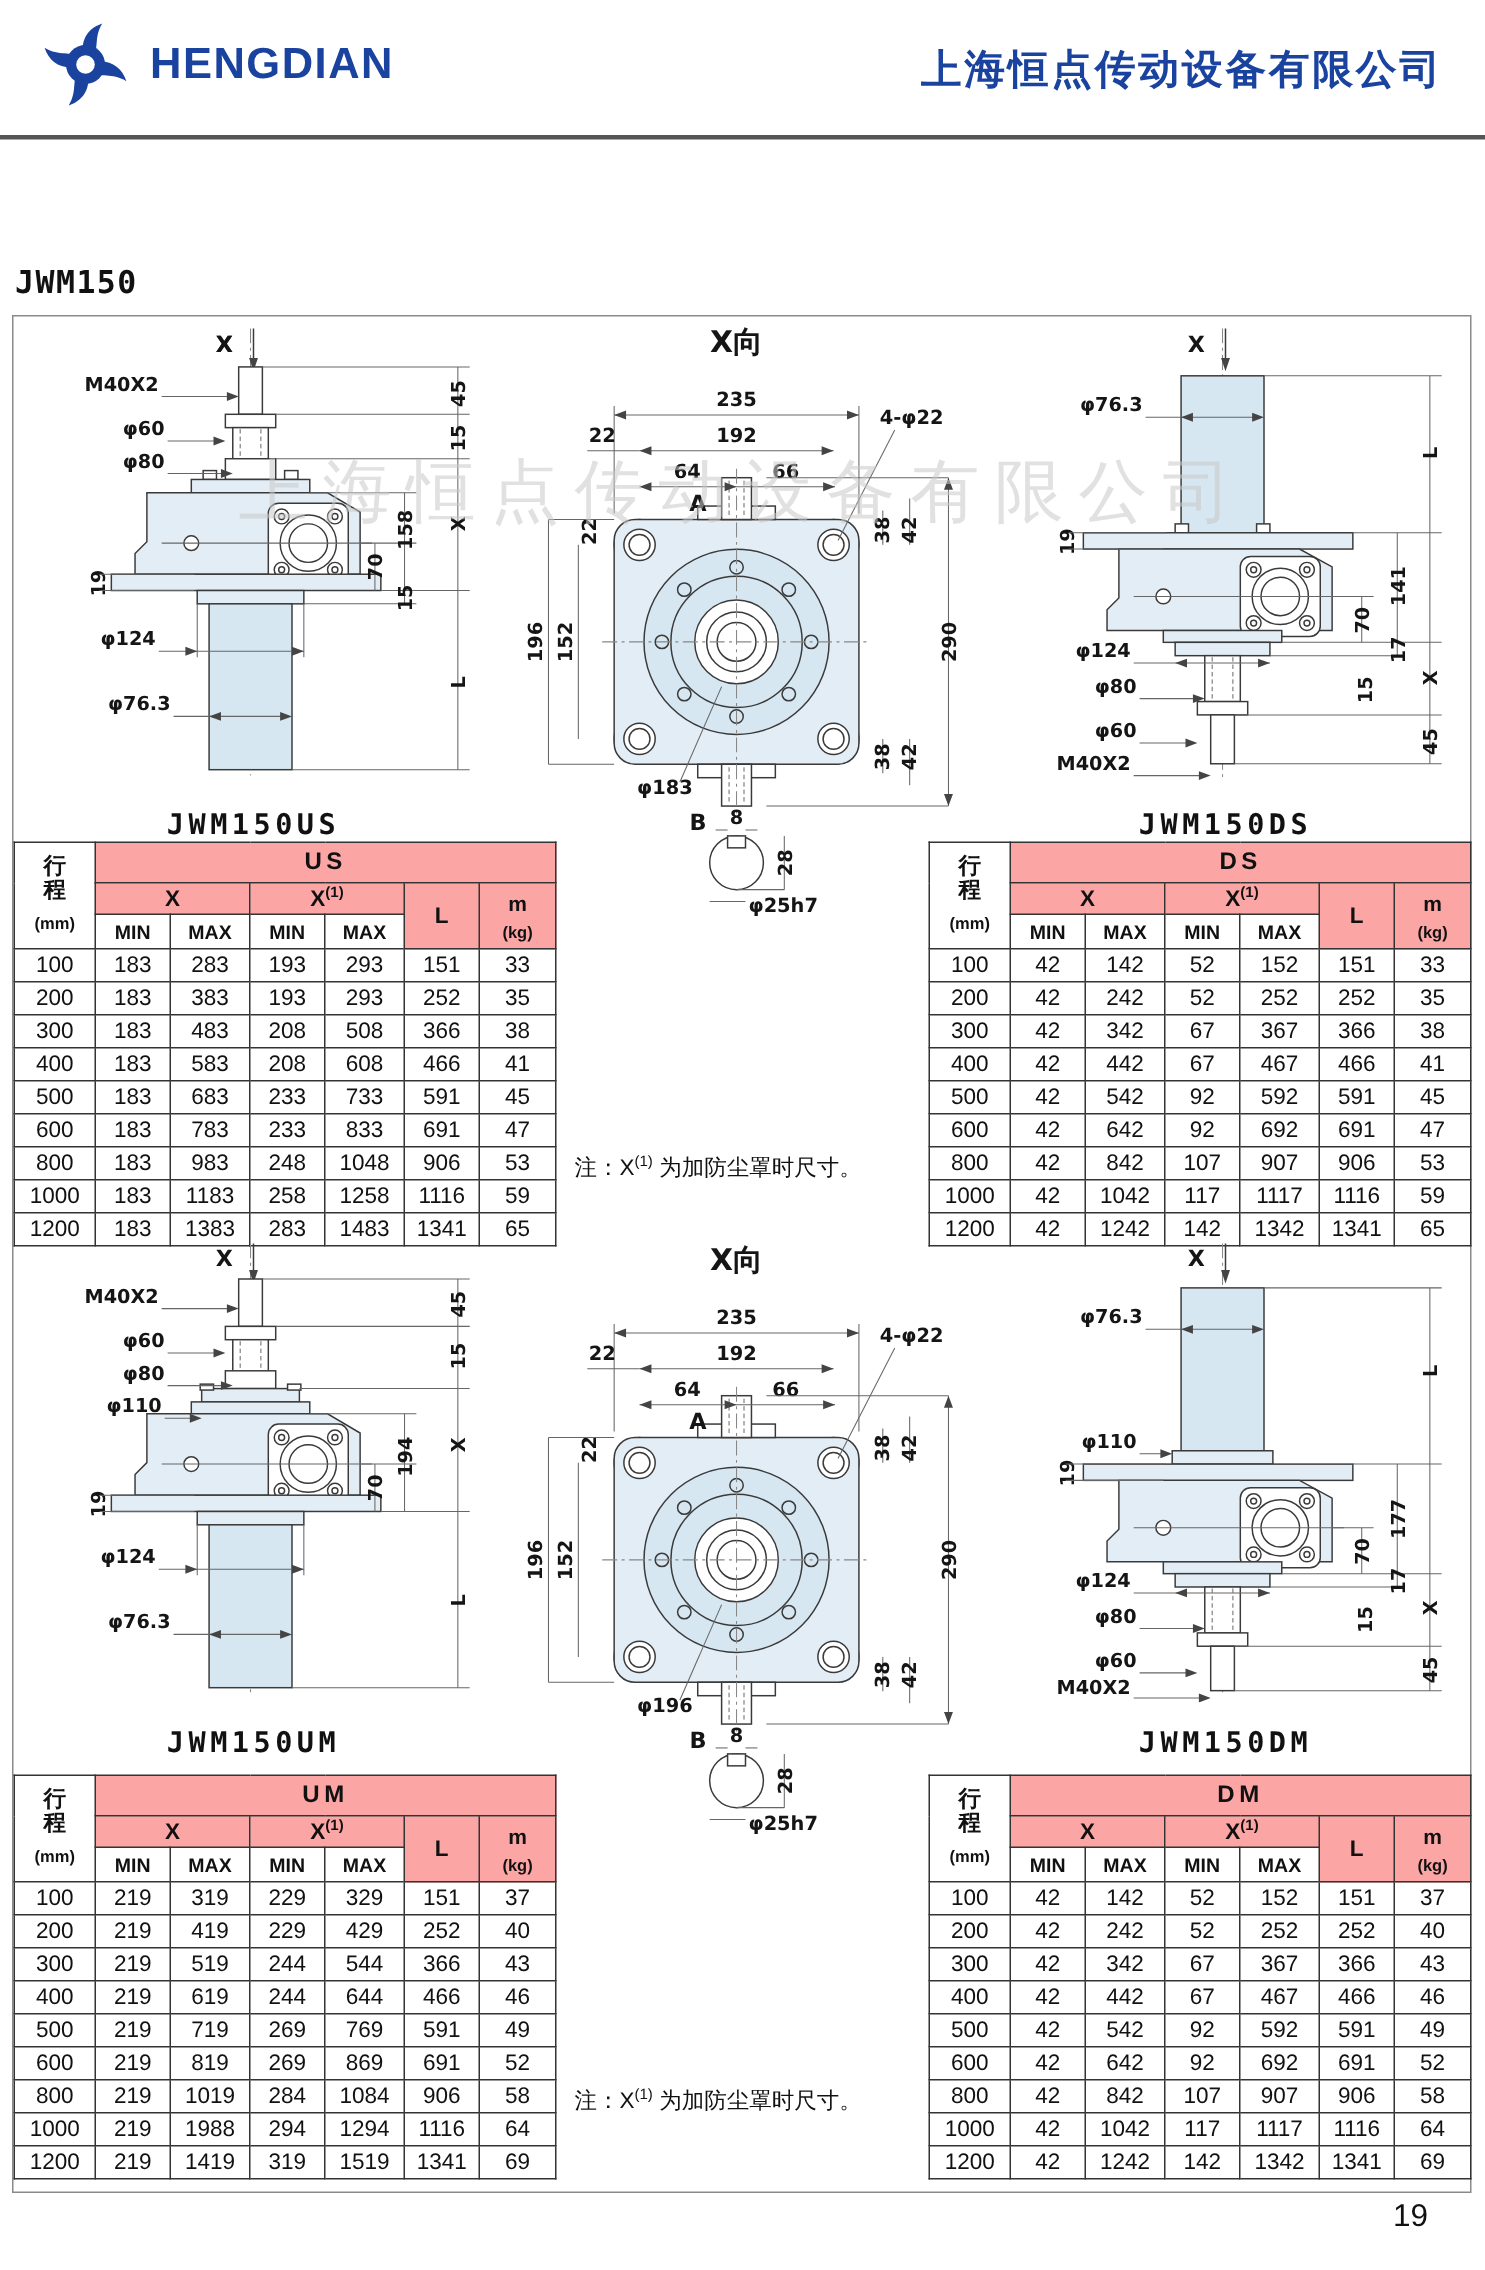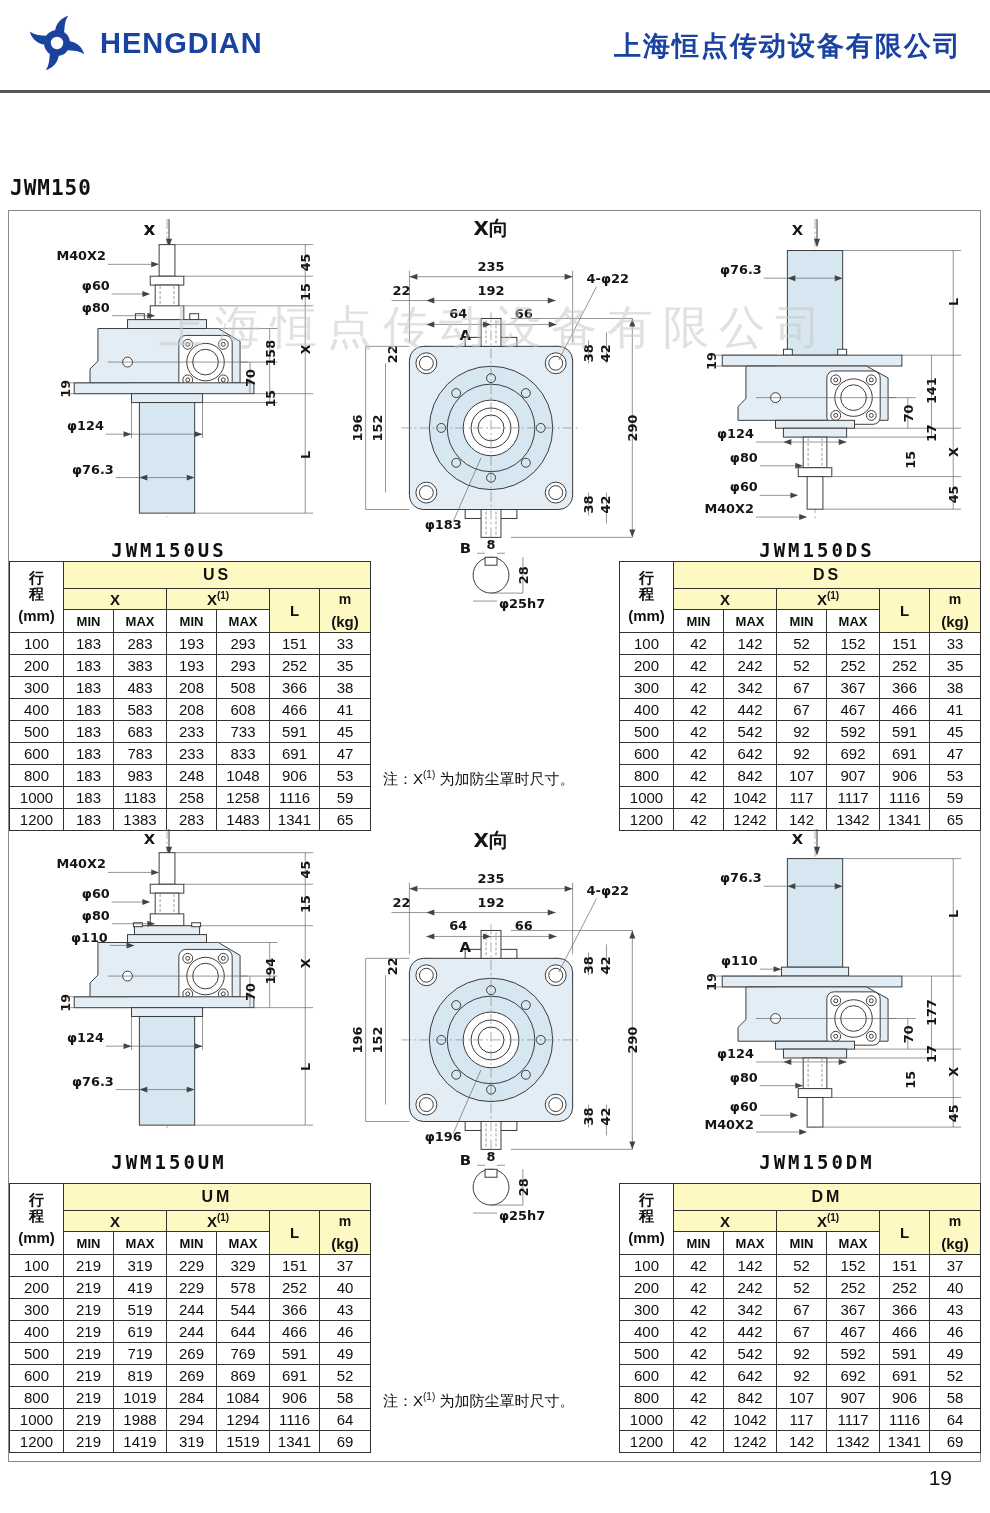--- a/index.html
+++ b/index.html
@@ -18,26 +18,26 @@
   
   .frame{position:absolute;left:8px;top:210px;width:973px;height:1252px;border:1px solid #8a8a8a;box-sizing:border-box;}
   .fig{position:absolute;display:flex;flex-direction:column;align-items:center;}
   .cap{font-size:19px;font-weight:700;letter-spacing:3px;font-family:"DejaVu Sans Mono",monospace;margin-top:16px;}
   .wm{position:absolute;left:150px;top:86px;font-size:46px;color:#c9c9c9;opacity:.55;
       letter-spacing:10px;white-space:nowrap;pointer-events:none;z-index:5;}
   
   table.dtable{position:absolute;border-collapse:collapse;background:#fff;table-layout:fixed;width:361px;}
   table.dtable th,table.dtable td{border:1px solid #333;text-align:center;padding:0;}
   table.dtable td{height:21px;font-size:15px;}
-  th.hb{background:#fef9c3;}
+  th.hb{background:#fca5a5;}
   th.grp{font-size:16px;font-weight:700;letter-spacing:3px;height:26px;}
   th.xl{font-size:15px;height:20px;font-weight:600;}
   th.mm{font-size:13px;height:22px;font-weight:700;background:#fff;}
   th.stroke{background:#fff;font-size:15px;font-weight:600;line-height:16px;}
-  th .unit{font-size:15px;font-weight:600;margin-top:6px;}
+  th .unit{font-size:11px;font-weight:600;margin-top:6px;}
   sup{font-size:10px;}
   .t-us{left:0;top:350px;} .t-ds{left:610px;top:350px;}
   .t-um{left:0;top:972px;} .t-dm{left:610px;top:972px;}
   .note{position:absolute;font-size:15px;white-space:nowrap;}
   .note1{left:374px;top:558px;} .note2{left:374px;top:1180px;}
   .pgno{position:absolute;right:38px;top:1466px;font-size:21px;}
   
   .ln{stroke:#3a3a3a;stroke-width:1;fill:none;}
   .fillp{fill:#e3edf5;stroke:#3a3a3a;stroke-width:1;}
   .fillt{fill:#d7e7f2;stroke:#3a3a3a;stroke-width:1;}
@@ -896,21 +896,21 @@
             <td>229</td>
             <td>329</td>
             <td>151</td>
             <td>37</td>
           </tr>
           <tr>
             <td>200</td>
             <td>219</td>
             <td>419</td>
             <td>229</td>
-            <td>578</td>
+            <td>429</td>
             <td>252</td>
             <td>40</td>
           </tr>
           <tr>
             <td>300</td>
             <td>219</td>
             <td>519</td>
             <td>244</td>
             <td>544</td>
             <td>366</td>

